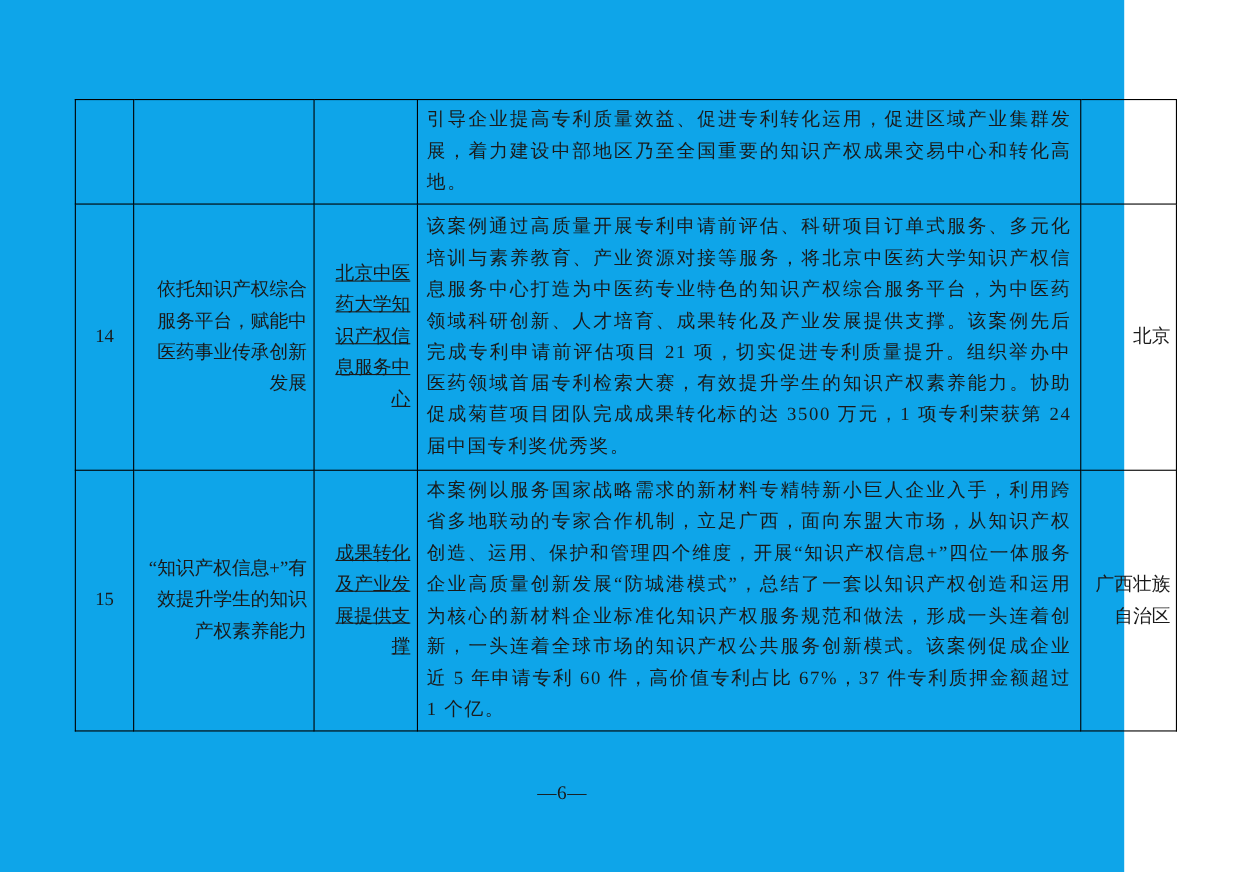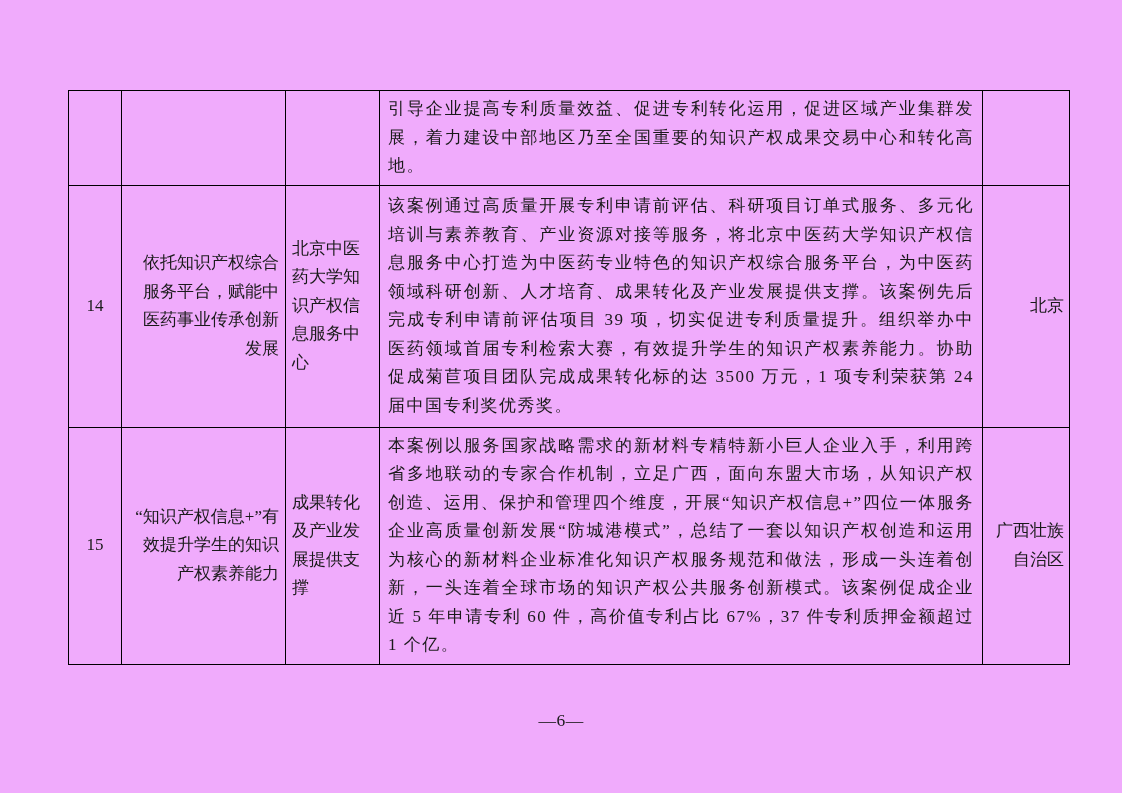--- a/index.html
+++ b/index.html
@@ -7,40 +7,40 @@
     width: 1122px; height: 793px;
     background: #ffffff;
     overflow: hidden;
   }
   body {
     font-family: "Liberation Serif", "DejaVu Serif", serif;
     color: #1a1a1a;
   }
   .page {
     position: relative;
-    width: 1122px; height: 793px;
-    background: #f0abfc;
+    width: 1022px; height: 793px;
+    background: #0ea5e9;
   }
   table.cases {
     position: absolute;
     left: 68px; top: 90px;
     width: 1001px;
     border-collapse: collapse;
     table-layout: fixed;
   }
   table.cases td {
     border: 1px solid #000000;
     vertical-align: middle;
     font-size: 17px;
     line-height: 28.5px;
     overflow: hidden;
   }
   .c-idx    { text-align: center; }
   .c-title  { text-align: right; padding: 3px 6px; }
-  .c-org    { text-align: left; padding: 13px 6px; }
+  .c-org    { text-align: right; padding: 13px 6px; text-decoration: underline; }
   .c-desc   { text-align: justify; text-justify: inter-character; padding: 4px 8px; letter-spacing: 1.5px; }
   .c-region { text-align: right; padding: 3px 5px; }
   tr.r0 { height: 86px; }
   tr.r0 .c-desc { vertical-align: middle; }
   tr.r1 { height: 242px; }
   tr.r2 { height: 232px; }
   .page-number {
     position: absolute;
     left: 0; top: 710px;
     width: 100%;
@@ -68,21 +68,21 @@
         <td class="c-idx"></td>
         <td class="c-title"></td>
         <td class="c-org"></td>
         <td class="c-desc">引导企业提高专利质量效益、促进专利转化运用，促进区域产业集群发展，着力建设中部地区乃至全国重要的知识产权成果交易中心和转化高地。</td>
         <td class="c-region"></td>
       </tr>
       <tr class="r1">
         <td class="c-idx">14</td>
         <td class="c-title">依托知识产权综合服务平台，赋能中医药事业传承创新发展</td>
         <td class="c-org">北京中医药大学知识产权信息服务中心</td>
-        <td class="c-desc">该案例通过高质量开展专利申请前评估、科研项目订单式服务、多元化培训与素养教育、产业资源对接等服务，将北京中医药大学知识产权信息服务中心打造为中医药专业特色的知识产权综合服务平台，为中医药领域科研创新、人才培育、成果转化及产业发展提供支撑。该案例先后完成专利申请前评估项目 39 项，切实促进专利质量提升。组织举办中医药领域首届专利检索大赛，有效提升学生的知识产权素养能力。协助促成菊苣项目团队完成成果转化标的达 3500 万元，1 项专利荣获第 24 届中国专利奖优秀奖。</td>
+        <td class="c-desc">该案例通过高质量开展专利申请前评估、科研项目订单式服务、多元化培训与素养教育、产业资源对接等服务，将北京中医药大学知识产权信息服务中心打造为中医药专业特色的知识产权综合服务平台，为中医药领域科研创新、人才培育、成果转化及产业发展提供支撑。该案例先后完成专利申请前评估项目 21 项，切实促进专利质量提升。组织举办中医药领域首届专利检索大赛，有效提升学生的知识产权素养能力。协助促成菊苣项目团队完成成果转化标的达 3500 万元，1 项专利荣获第 24 届中国专利奖优秀奖。</td>
         <td class="c-region">北京</td>
       </tr>
       <tr class="r2">
         <td class="c-idx">15</td>
         <td class="c-title">“知识产权信息+”有效提升学生的知识产权素养能力</td>
         <td class="c-org">成果转化及产业发展提供支撑</td>
         <td class="c-desc">本案例以服务国家战略需求的新材料专精特新小巨人企业入手，利用跨省多地联动的专家合作机制，立足广西，面向东盟大市场，从知识产权创造、运用、保护和管理四个维度，开展“知识产权信息+”四位一体服务企业高质量创新发展“防城港模式”，总结了一套以知识产权创造和运用为核心的新材料企业标准化知识产权服务规范和做法，形成一头连着创新，一头连着全球市场的知识产权公共服务创新模式。该案例促成企业近 5 年申请专利 60 件，高价值专利占比 67%，37 件专利质押金额超过 1 个亿。</td>
         <td class="c-region">广西壮族自治区</td>
       </tr>
     </tbody>

